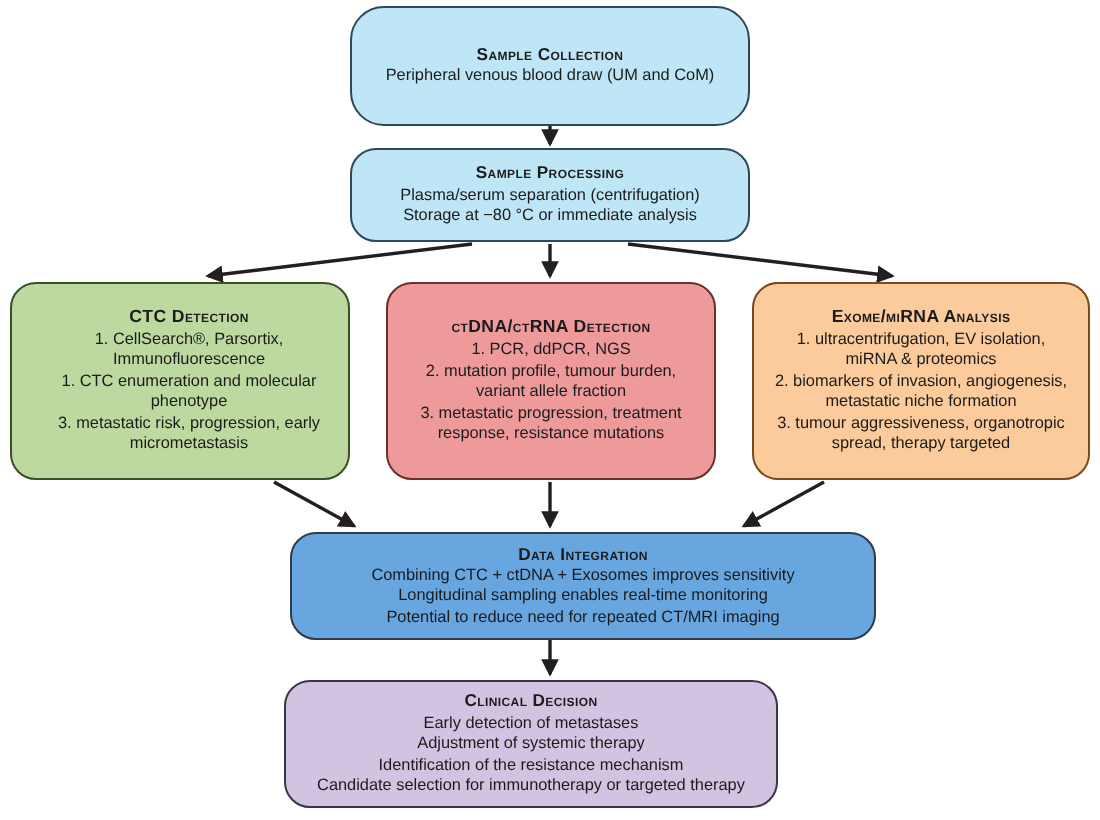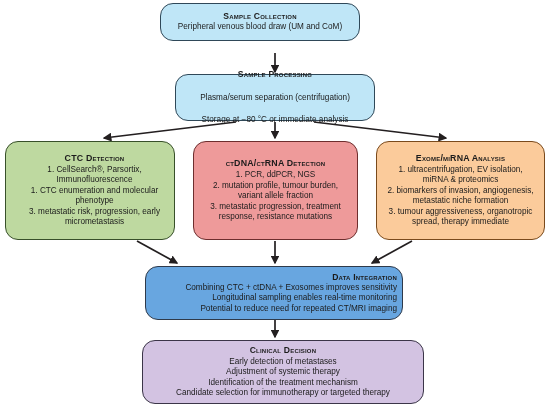--- a/index.html
+++ b/index.html
@@ -52,27 +52,27 @@
   
   .n-collection  { background: #bfe6f7; border-color: #2f4858; }
   .n-processing  { background: #bfe6f7; border-color: #2f4858; }
   .n-ctc         { background: #bed9a0; border-color: #38502a; }
   .n-ctdna       { background: #ee9a9a; border-color: #6d2e2e; }
   .n-exome       { background: #fbcb9b; border-color: #7a4a1c; }
   .n-integration { background: #68a6e0; border-color: #2f3a4a; }
   .n-decision    { background: #d3c3e2; border-color: #3b3548; }
 
   
-  #node-collection  { left:160px; top:3px;    width:200px; height:38px;  font-size:8.2px; }
-  #node-processing  { left:175px; top:74px;   width:200px; height:47px;  font-size:8.2px;gap:12px; }
+  #node-collection  { left:175px; top:3px;    width:200px; height:60px;  font-size:8.2px;border-radius:17px; }
+  #node-processing  { left:175px; top:74px;   width:200px; height:47px;  font-size:8.2px; }
   #node-ctc         { left:5px;   top:141px;  width:170px; height:99px;  font-size:8.2px;padding-left:14px; }
   #node-ctdna       { left:193px; top:141px;  width:165px; height:99px;  font-size:8.2px; }
   #node-exome       { left:376px; top:141px;  width:169px; height:99px;  font-size:8.2px; }
-  #node-integration { left:145px; top:266px;  width:258px; height:54px;  font-size:8.2px;align-items:flex-end; }
-  #node-decision    { left:142px; top:340px;  width:282px; height:64px;  font-size:8.2px; }
+  #node-integration { left:145px; top:266px;  width:293px; height:54px;  font-size:8.2px; }
+  #node-decision    { left:142px; top:340px;  width:247px; height:64px;  font-size:8.2px; }
 
   #node-collection .title,
   #node-processing .title,
   #node-integration .title,
   #node-decision .title { font-size: 8.6px; }
   #node-ctc .title,
   #node-ctdna .title,
   #node-exome .title { font-size: 8.8px; }
 </style>
 </head>
@@ -128,31 +128,31 @@
     <div class="line">response, resistance mutations</div>
   </div>
 
   <div class="node n-exome" id="node-exome">
     <div class="title">Exome/miRNA Analysis</div>
     <div class="line">1. ultracentrifugation, EV isolation,</div>
     <div class="line">miRNA &amp; proteomics</div>
     <div class="line">2. biomarkers of invasion, angiogenesis,</div>
     <div class="line">metastatic niche formation</div>
     <div class="line">3. tumour aggressiveness, organotropic</div>
-    <div class="line">spread, therapy immediate</div>
+    <div class="line">spread, therapy targeted</div>
   </div>
 
   <div class="node n-integration" id="node-integration">
     <div class="title">Data Integration</div>
     <div class="line">Combining CTC + ctDNA + Exosomes improves sensitivity</div>
     <div class="line">Longitudinal sampling enables real-time monitoring</div>
     <div class="line">Potential to reduce need for repeated CT/MRI imaging</div>
   </div>
 
   <div class="node n-decision" id="node-decision">
     <div class="title">Clinical Decision</div>
     <div class="line">Early detection of metastases</div>
     <div class="line">Adjustment of systemic therapy</div>
-    <div class="line">Identification of the treatment mechanism</div>
+    <div class="line">Identification of the resistance mechanism</div>
     <div class="line">Candidate selection for immunotherapy or targeted therapy</div>
   </div>
 
 </div>
 
 </body></html>

